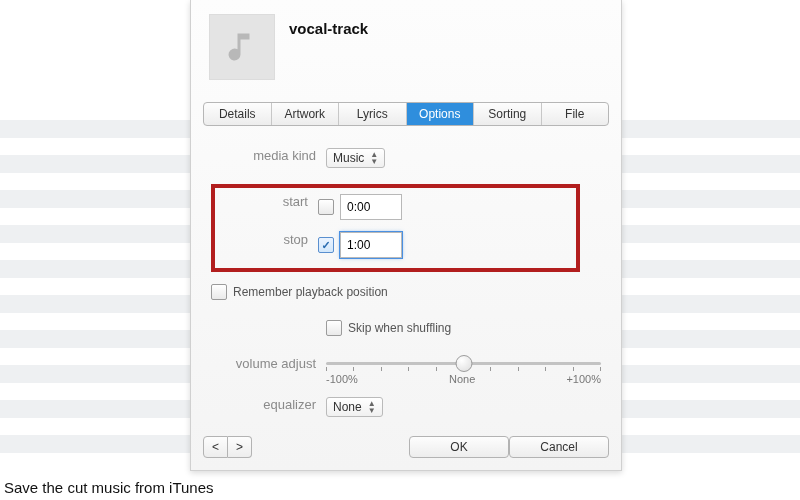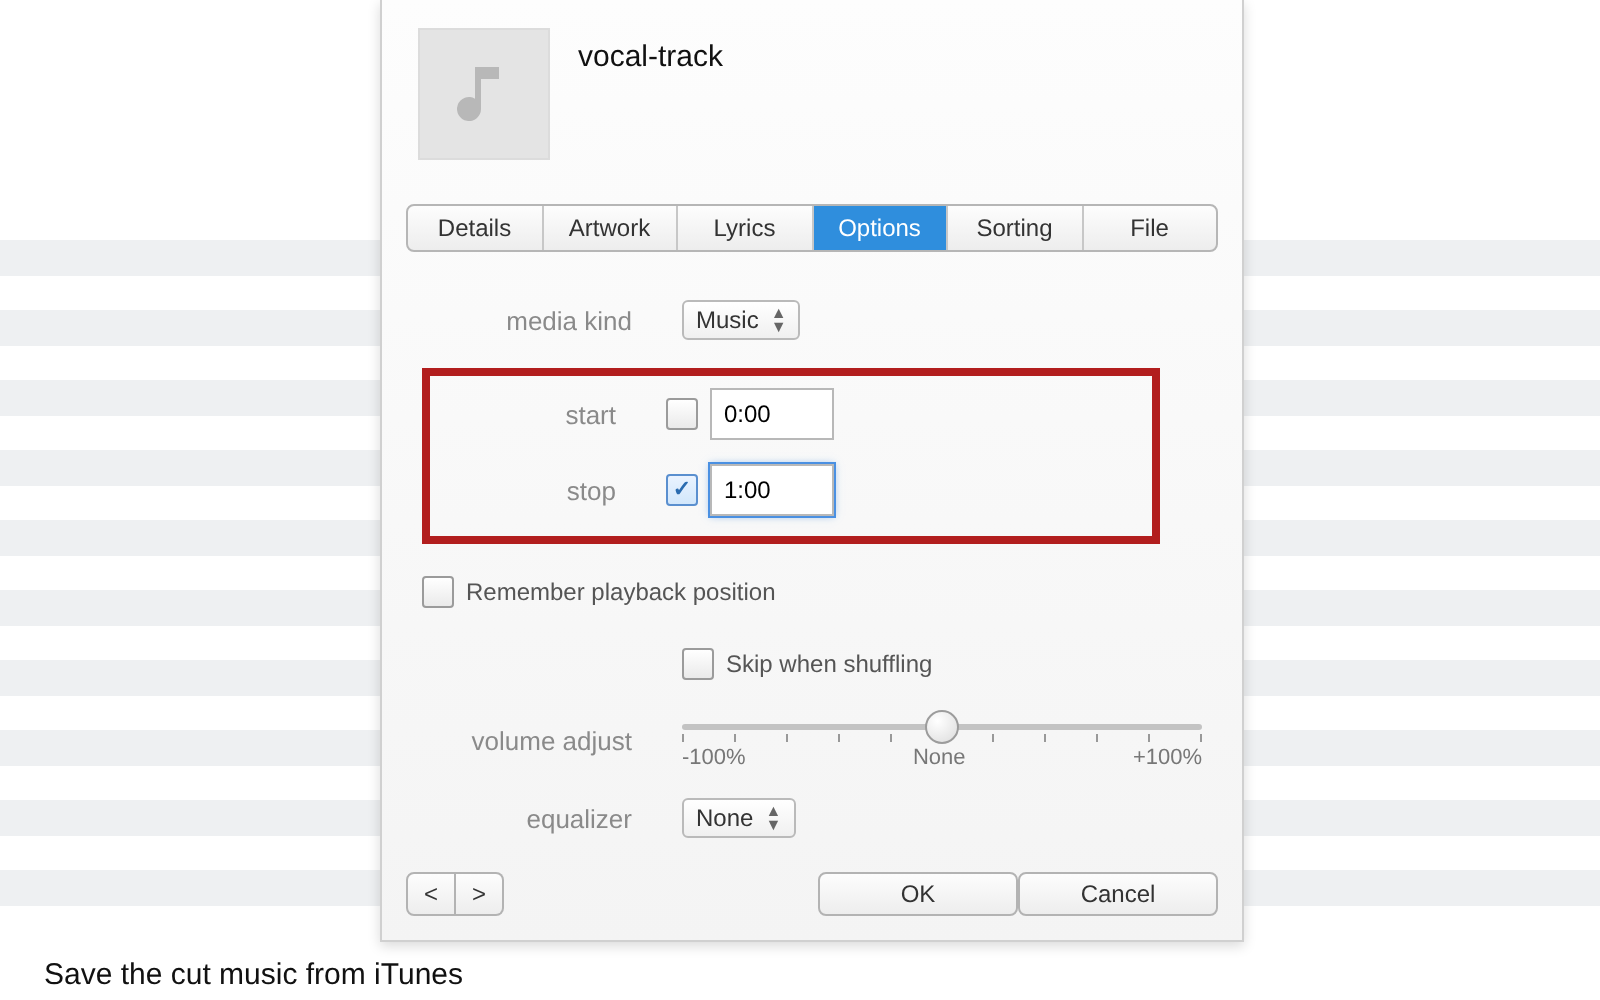--- a/index.html
+++ b/index.html
@@ -51,21 +51,21 @@
     background: #e4e4e4;
     display: flex;
     align-items: center;
     justify-content: center;
     color: #b8b8b8;
     border: 1px solid #dcdcdc;
   }
   .album-art svg { width: 36px; height: 36px; }
   .track-title {
     font-size: 15px;
-    font-weight: 400;
+    font-weight: 700;
     color: #111;
     margin-top: 6px;
     text-align: right;
   }
   .tabs {
     display: flex;
     margin: 14px 12px 0 12px;
     border: 1px solid #b6b6b6;
     border-radius: 4px;
     overflow: hidden;
@@ -85,24 +85,23 @@
   .tab.selected {
     background: #2f8edd;
     color: #fff;
   }
   .form {
     margin-top: 22px;
     padding: 0 20px;
   }
   .row {
     display: flex;
-    align-items: center;
+    align-items: flex-start;
     margin-bottom: 12px;
     min-height: 24px;
-    gap: 15px;
   }
   .label {
     width: 105px;
     text-align: right;
     color: #8a8a8a;
     font-size: 13px;
     padding-right: 10px;
   }
   .select {
     display: inline-flex;
@@ -229,21 +228,21 @@
   }
   .nav-btn.left { border-top-left-radius: 4px; border-bottom-left-radius: 4px; }
   .nav-btn.right { border-top-right-radius: 4px; border-bottom-right-radius: 4px; border-left: none; }
   .btn-group {
     display: flex;
   }
   .btn { width: 78px; text-align: center; }
   .caption {
     position: absolute;
     bottom: 4px;
-    left: 22px;
+    left: 4px;
     font-size: 15px;
     color: #111;
     z-index: 20;
     font-weight: 500;
   }
 </style>
 </head>
 <body>
 
 <div class="bg-stripes">

